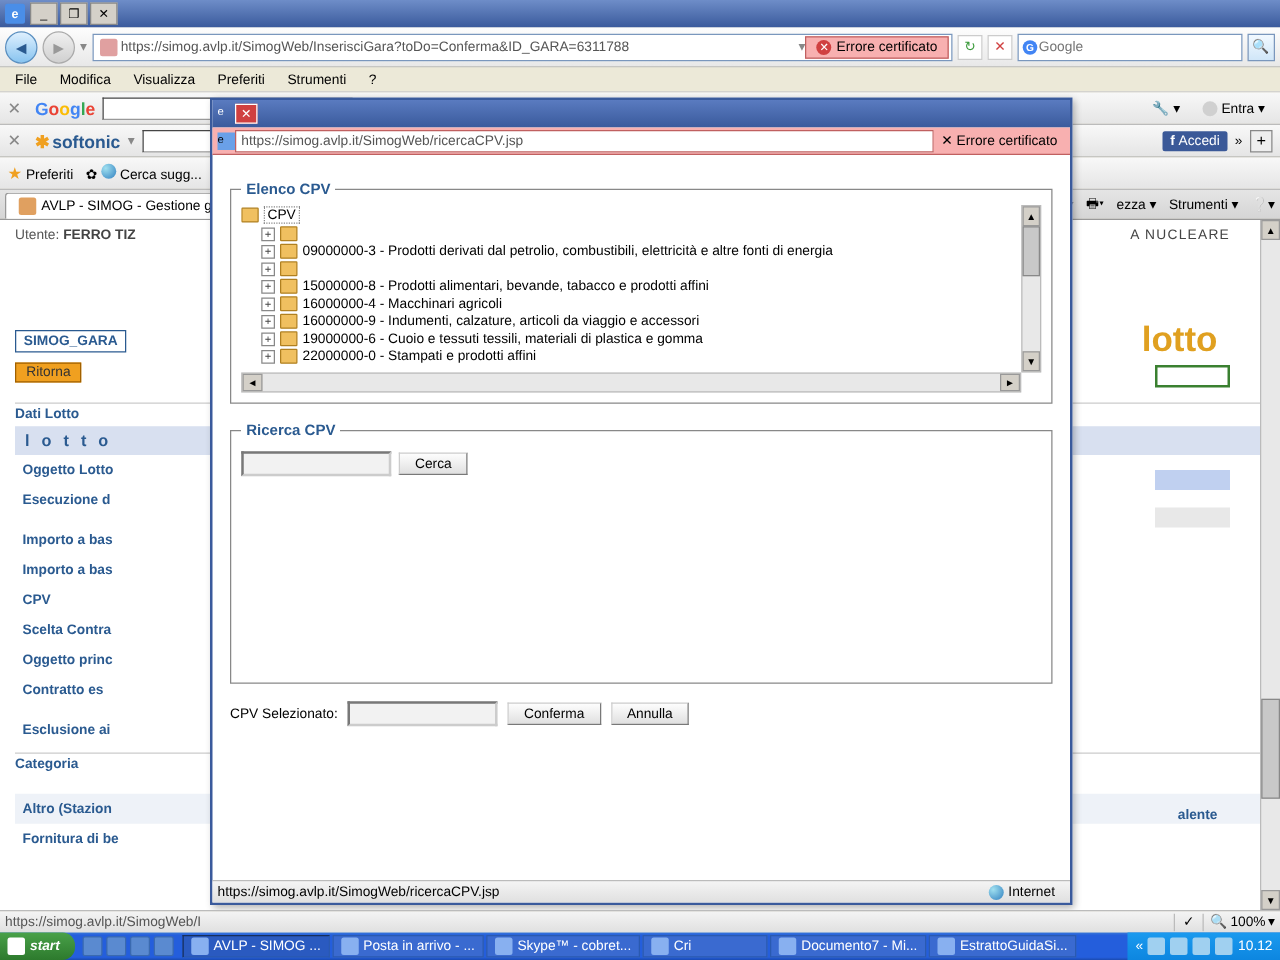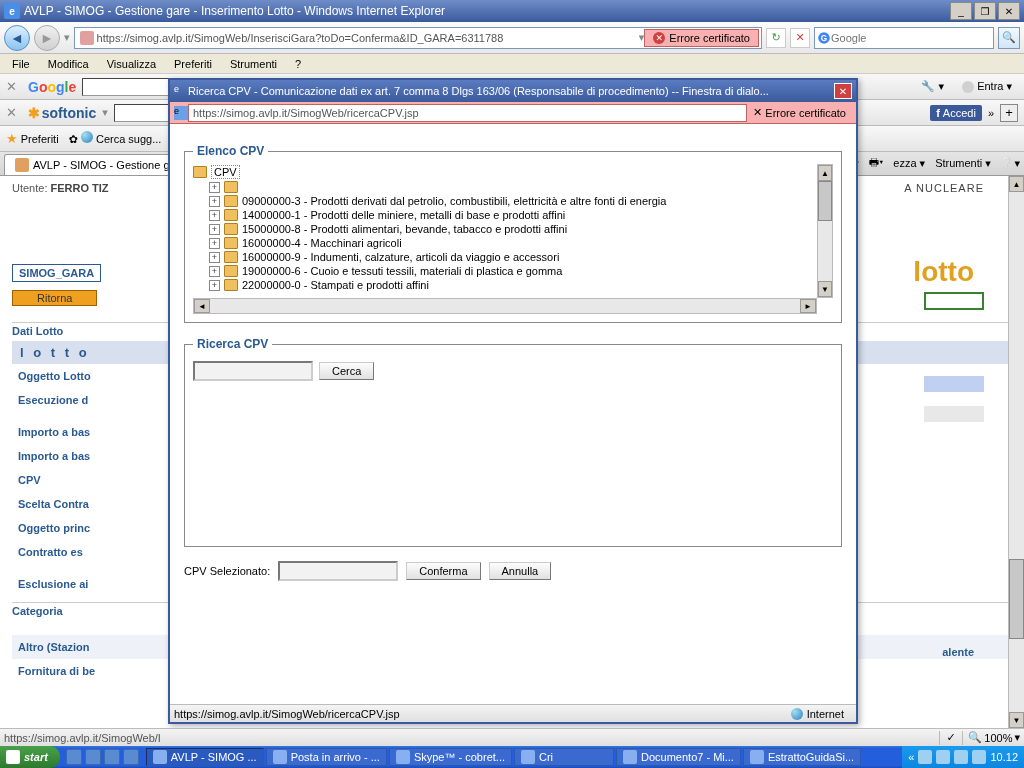--- a/index.html
+++ b/index.html
@@ -55,21 +55,21 @@
 
 
 .content { position: absolute; left: 0; right: 0; top: 176px; bottom: 40px; background: #fff; overflow: hidden; }
 .content-inner { padding: 6px 12px; font-size: 11px; color: #333; }
 .user-line { font-size: 11px; color: #555; margin-bottom: 30px; }
 .user-line b { color: #444; }
 .nuclear-lbl { position: absolute; right: 40px; top: 6px; font-size: 11px; color: #444; letter-spacing: 1px; }
 .lotto-big { position: absolute; right: 50px; top: 80px; font-size: 28px; font-weight: bold; color: #e0a020; }
 .green-bar { position: absolute; right: 40px; top: 116px; width: 60px; height: 18px; border: 2px solid #3a8030; }
 .simog-gara { border: 1px solid #2a5a90; color: #2a5a90; background: #ffffff; padding: 2px 6px; font-weight: bold; display: inline-block; margin-top: 40px; }
-.ritorna-btn { background: #f0a020; border: 1px solid #a06000; padding: 1px 24px; font-size: 11px; margin-top: 8px; display: inline-block; }
+.ritorna-btn { background: #f0a020; border: 1px solid #a06000; padding: 1px 8px; font-size: 11px; margin-top: 8px; display: inline-block; }
 .blue-box { position: absolute; right: 40px; top: 200px; width: 60px; height: 16px; background: #c0d0f0; }
 .gray-box { position: absolute; right: 40px; top: 230px; width: 60px; height: 16px; background: #e8e8e8; }
 
 .sidepanel { margin-top: 16px; }
 .sidepanel .fs-title { color: #2a5a90; font-weight: bold; font-size: 11px; }
 .sidepanel .lotto-row { background: #d8e0f0; padding: 4px 8px; font-weight: bold; letter-spacing: 3px; font-size: 13px; color: #2a5a90; margin-top: 4px; }
 .sidepanel .field-lbl { color: #2a5a90; font-weight: bold; padding: 6px 6px; display: block; font-size: 11px; }
 .sidepanel .alt-row { background: #eef2f8; font-weight: bold; padding: 6px 6px; }
 .alente-lbl { position: absolute; right: 50px; bottom: 70px; color: #2a5a90; font-weight: bold; font-size: 11px; }
 
@@ -134,21 +134,20 @@
 .scroll-v-main { position: absolute; right: 0; top: 176px; bottom: 40px; width: 16px; background: #e8e8e8; border-left: 1px solid #bbb; display: flex; flex-direction: column; }
 .scroll-v-main .arr { height: 16px; background: #d4d0c8; border: 1px solid #999; display: flex; align-items: center; justify-content: center; font-size: 8px; }
 .scroll-v-main .thumb { flex: 0 0 80px; background: #c8c8c8; border: 1px solid #888; }
 .scroll-v-main .track { flex: 1; }
 </style>
 </head>
 <body>
 
 <div class="titlebar">
   <span class="ie-icon">e</span>
-  <span class="title-text">AVLP - SIMOG - Gestione gare - Inserimento Lotto - Windows Internet Explorer</span>
   <div class="win-btns">
     <div class="win-btn">_</div>
     <div class="win-btn">❐</div>
     <div class="win-btn">✕</div>
   </div>
 </div>
 
 <div class="navbar">
   <div class="nav-arrow">◄</div>
   <div class="nav-arrow fwd">►</div>
@@ -276,21 +275,20 @@
   <div class="arr">▲</div>
   <div class="track"></div>
   <div class="thumb"></div>
   <div class="track" style="flex:0.2"></div>
   <div class="arr">▼</div>
 </div>
 
 <div class="modal">
   <div class="modal-title">
     <span class="ie-icon" style="width:14px;height:14px;font-size:9px;">e</span>
-    <span class="mt-text">Ricerca CPV - Comunicazione dati ex art. 7 comma 8 Dlgs 163/06 (Responsabile di procedimento) -- Finestra di dialo...</span>
     <div class="mt-x">✕</div>
   </div>
   <div class="modal-addr">
     <span class="ie-icon" style="width:14px;height:14px;font-size:9px;background:#6aa0e8;">e</span>
     <div class="ma-url">https://simog.avlp.it/SimogWeb/ricercaCPV.jsp</div>
     <div class="ma-cert">
       <span class="xicn">✕</span>
       <span>Errore certificato</span>
     </div>
   </div>
@@ -308,21 +306,20 @@
               <span class="folder"></span>
             </div>
           <div class="tree-row child">
               <span class="expander">+</span>
               <span class="folder"></span>
               <span>09000000-3 - Prodotti derivati dal petrolio, combustibili, elettricità e altre fonti di energia</span>
             </div>
           <div class="tree-row child">
               <span class="expander">+</span>
               <span class="folder"></span>
-              <span>14000000-1 - Prodotti delle miniere, metalli di base e prodotti affini</span>
             </div>
           <div class="tree-row child">
               <span class="expander">+</span>
               <span class="folder"></span>
               <span>15000000-8 - Prodotti alimentari, bevande, tabacco e prodotti affini</span>
             </div>
           <div class="tree-row child">
               <span class="expander">+</span>
               <span class="folder"></span>
               <span>16000000-4 - Macchinari agricoli</span>

